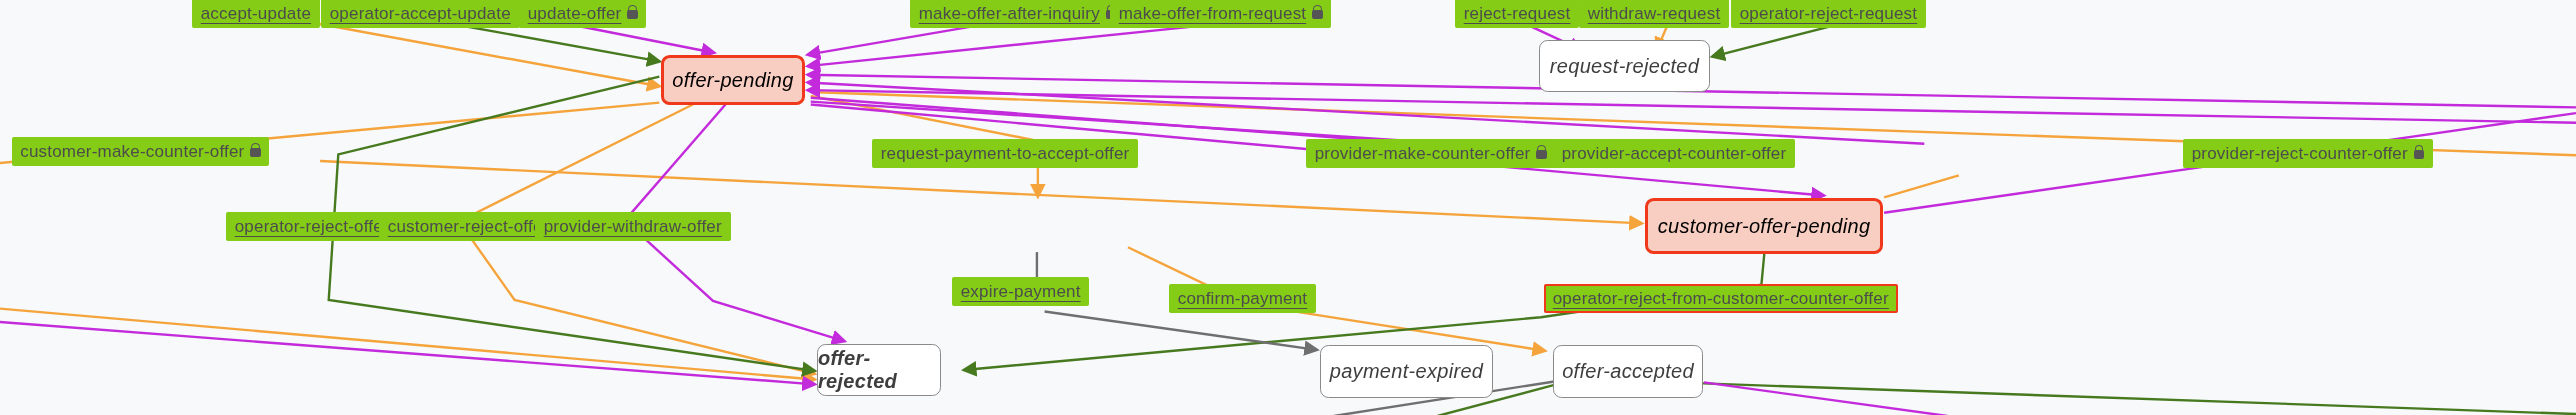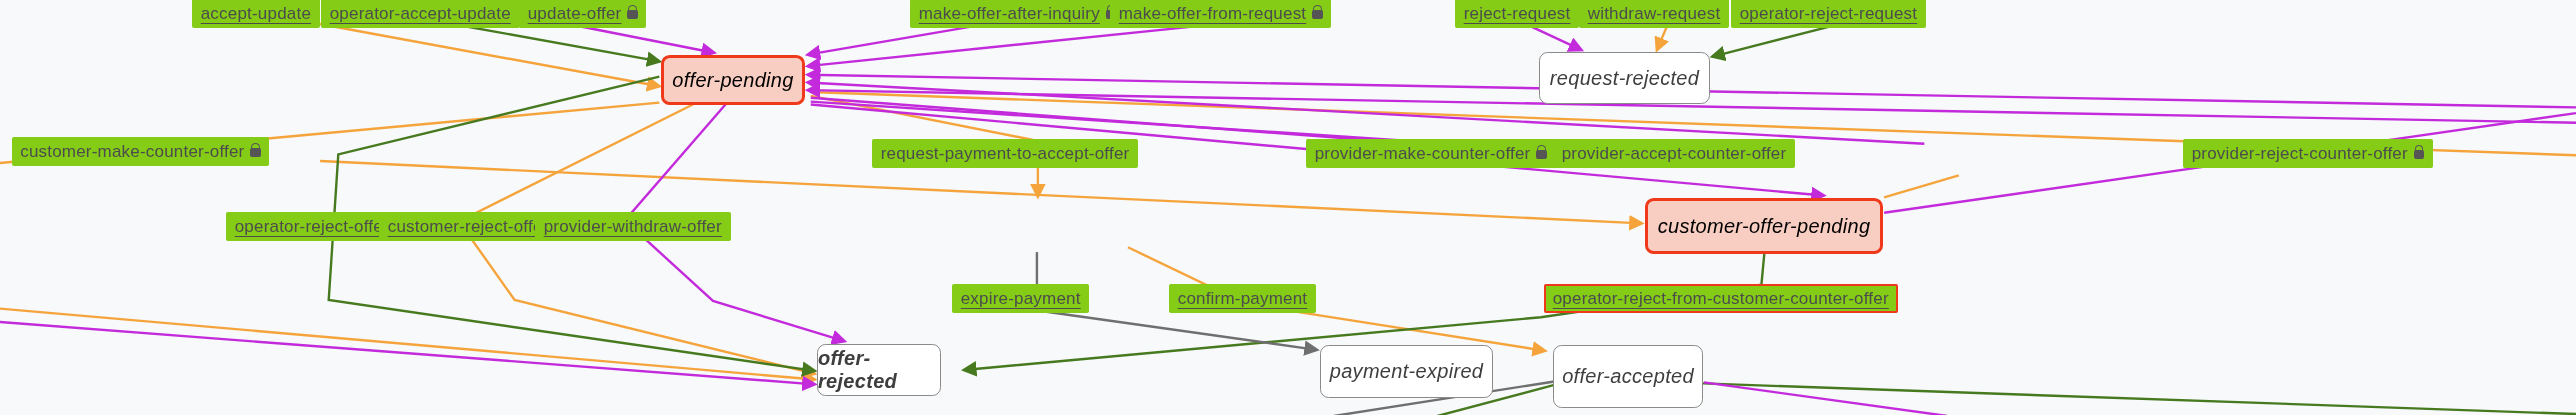--- a/index.html
+++ b/index.html
@@ -70,48 +70,48 @@
       <polyline points="1966,222 2688,118" fill="none" stroke="#c32adb" stroke-width="2.5"></polyline>
       <polyline points="1778,399 2032,434" fill="none" stroke="#c32adb" stroke-width="2.5"></polyline>
       <polyline points="0,336 850,401" fill="none" stroke="#c32adb" stroke-width="2.5" marker-end="url(#arrow-magenta)"></polyline>
       <polyline points="1082,263 1082,299" fill="none" stroke="#6f6f6f" stroke-width="2.5"></polyline>
       <polyline points="1090,325 1374,365" fill="none" stroke="#6f6f6f" stroke-width="2.5" marker-end="url(#arrow-gray)"></polyline>
       <polyline points="1622,398 1392,434" fill="none" stroke="#6f6f6f" stroke-width="2.5"></polyline>
     </svg>
 <div class="state highlighted" style="left: 661px; top: 55px; width: 144px; height: 50px;">
       <span>offer-pending</span>
     </div>
-    <div class="state" style="left: 1539px; top: 52px; width: 171px; height: 52px;">
+    <div class="state" style="left: 1539px; top: 40px; width: 171px; height: 52px;">
       <span>request-rejected</span>
     </div>
     <div class="state highlighted" style="left: 1645px; top: 198px; width: 238px; height: 56px;">
       <span>customer-offer-pending</span>
     </div>
     <div class="state" style="left: 817px; top: 344px; width: 124px; height: 52px; font-weight: bold;">
       <span>offer-rejected</span>
     </div>
     <div class="state" style="left: 1320px; top: 345px; width: 173px; height: 53px;">
       <span>payment-expired</span>
     </div>
-    <div class="state" style="left: 1553px; top: 345px; width: 150px; height: 63px; align-items: center;">
+    <div class="state" style="left: 1553px; top: 345px; width: 150px; height: 53px; align-items: center;">
       <span>offer-accepted</span>
     </div>
     <div class="tlabel underlined" style="left: 192px; top: -1px;"><span>accept-update</span></div>
     <div class="tlabel underlined" style="left: 321px; top: -1px;"><span>operator-accept-update</span></div>
     <div class="tlabel underlined" style="left: 519px; top: -1px;"><span>update-offer</span><span class="lock"></span></div>
     <div class="tlabel underlined" style="left: 910px; top: -1px;"><span>make-offer-after-inquiry</span><span class="lock"></span></div>
     <div class="tlabel underlined" style="left: 1110px; top: -1px;"><span>make-offer-from-request</span><span class="lock"></span></div>
     <div class="tlabel underlined" style="left: 1455px; top: -1px;"><span>reject-request</span></div>
     <div class="tlabel underlined" style="left: 1579px; top: -1px;"><span>withdraw-request</span></div>
     <div class="tlabel underlined" style="left: 1731px; top: -1px;"><span>operator-reject-request</span></div>
     <div class="tlabel" style="left: 11.5px; top: 137px;"><span>customer-make-counter-offer</span><span class="lock"></span></div>
     <div class="tlabel" style="left: 872px; top: 139px;"><span>request-payment-to-accept-offer</span></div>
     <div class="tlabel" style="left: 1306px; top: 139px;"><span>provider-make-counter-offer</span><span class="lock"></span></div>
     <div class="tlabel" style="left: 1553px; top: 139px;"><span>provider-accept-counter-offer</span></div>
     <div class="tlabel" style="left: 2183px; top: 139px;"><span>provider-reject-counter-offer</span><span class="lock"></span></div>
     <div class="tlabel underlined" style="left: 226px; top: 212px;"><span>operator-reject-offer</span></div>
     <div class="tlabel underlined" style="left: 379px; top: 212px;"><span>customer-reject-offer</span></div>
     <div class="tlabel underlined" style="left: 535px; top: 212px;"><span>provider-withdraw-offer</span></div>
-    <div class="tlabel underlined" style="left: 952px; top: 284px;"><span>expire-payment</span></div>
+    <div class="tlabel underlined" style="left: 952px; top: 277px;"><span>expire-payment</span></div>
     <div class="tlabel underlined" style="left: 1169px; top: 284px;"><span>confirm-payment</span></div>
     <div class="tlabel underlined selected" style="left: 1544px; top: 284px;"><span>operator-reject-from-customer-counter-offer</span></div>
   </div>
 
 
 </body></html>

